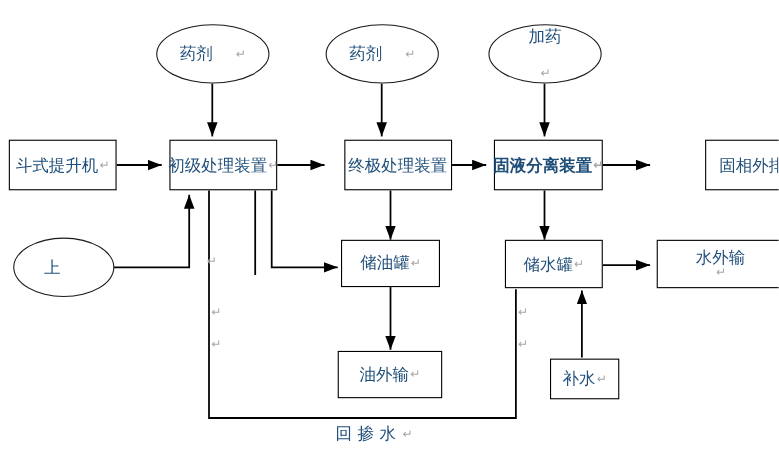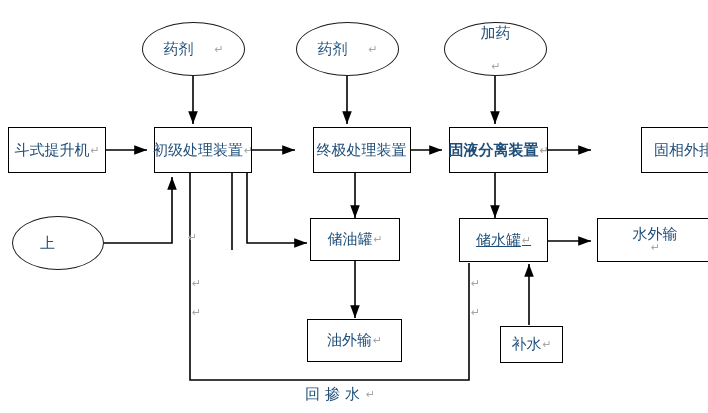--- a/index.html
+++ b/index.html
@@ -159,21 +159,21 @@
   <div class="node ellipse" style="left:12px; top:216px; width:92px; height:54px;">
     <span class="txt">上</span>
       <span class="pilcrow"></span>
   </div>
 
   <div class="node box" style="left:310px; top:218px; width:90px; height:43px;">
     <span class="txt">储油罐</span>
       <span class="pilcrow">↵</span>
   </div>
 
-  <div class="node box" style="left:459px; top:218px; width:89px; height:44px;text-decoration:underline;">
+  <div class="node box" style="left:459px; top:218px; width:89px; height:44px;">
     <span class="txt">储水罐</span>
       <span class="pilcrow">↵</span>
   </div>
 
   <div class="node box" style="left:597px; top:218px; width:116px; height:44px;flex-direction:column;">
     <span class="txt">水外输</span>
       <span class="pilcrow">↵</span>
   </div>
 
   <div class="node box" style="left:307px; top:319px; width:95px; height:43px;">

